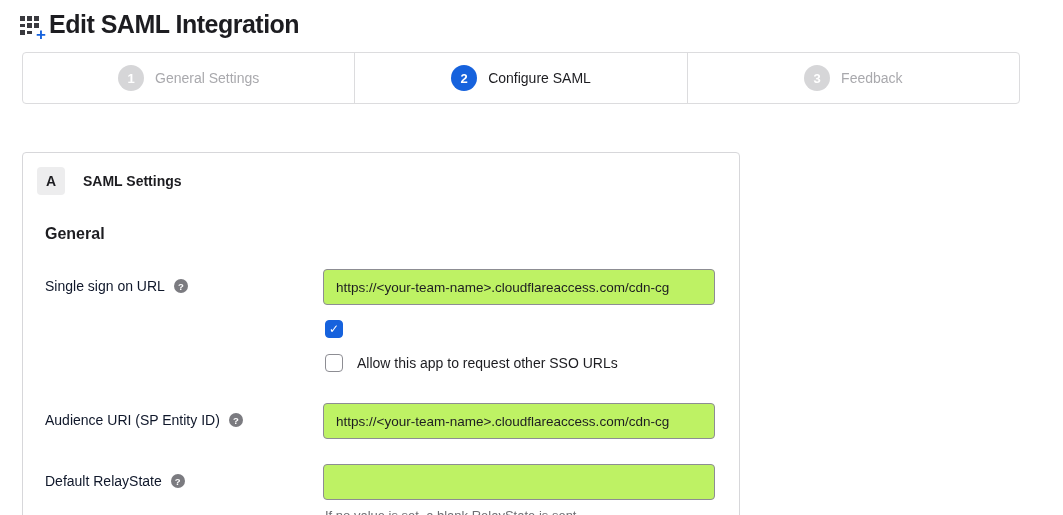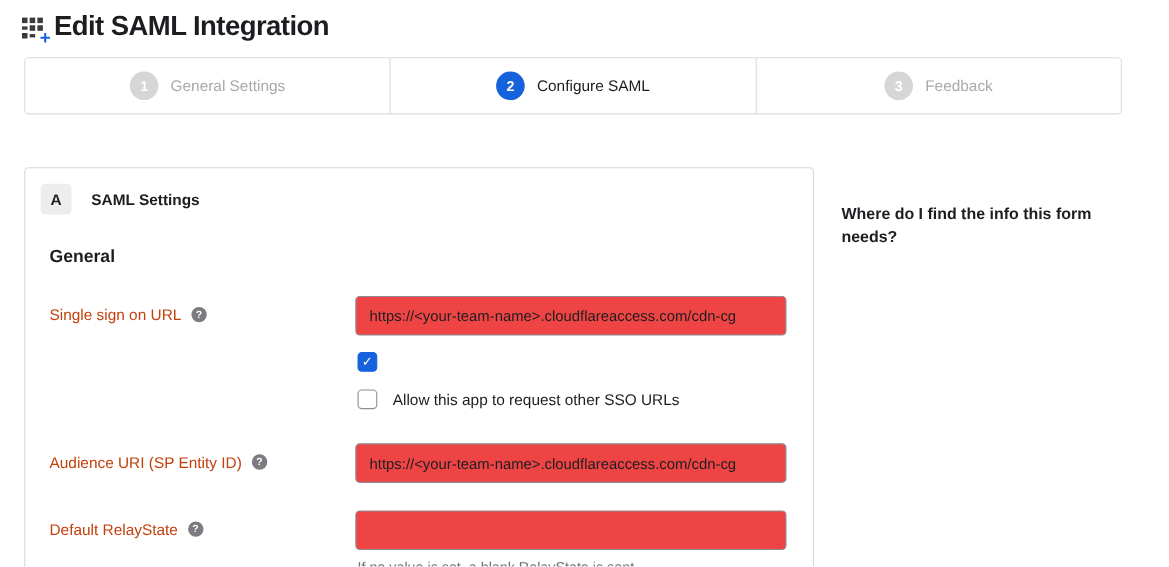--- a/index.html
+++ b/index.html
@@ -50,31 +50,31 @@
     width:28px; height:28px; background:#ededee; border-radius:4px;
     display:flex; align-items:center; justify-content:center;
     font-size:14px; font-weight:bold; color:#1d1d21;
   }
   .section-title { margin-left:18px; font-size:14px; font-weight:bold; }
   .form-body { padding:0 24px 0 8px; }
   .group-title { font-size:16px; font-weight:bold; margin:30px 0 26px 0; }
 
   .field-row { display:flex; }
   .label-col { width:280px; padding-top:9px; display:flex; align-items:flex-start; }
-  .field-label { font-size:14px; color:#c2410c; }
+  .field-label { font-size:14px; color:#0f172a; }
   .help-icon {
     width:14px; height:14px; border-radius:50%; background:#7b7b80; color:#fff;
     font-size:9.5px; font-weight:bold; display:inline-flex; align-items:center; justify-content:center;
     margin-left:9px; margin-top:1px; flex:none; cursor:pointer;
   }
   .control-col { flex:1; }
   .text-input {
     width:392px; height:36px; border:1px solid #8d8d93; border-radius:4px;
     padding:0 12px; font-size:13.5px; color:#1d1d21;
-    font-family:"Liberation Sans","DejaVu Sans",sans-serif; background:#ef4444;
+    font-family:"Liberation Sans","DejaVu Sans",sans-serif; background:#bef264;
   }
 
   .checkbox-row { display:flex; align-items:center; margin-top:15px; padding-left:2px; cursor:pointer; }
   .checkbox {
     width:18px; height:18px; border:1px solid #8d8d93; border-radius:4px; background:#fff;
     display:flex; align-items:center; justify-content:center; flex:none;
   }
   .checkbox .tick { display:none; color:#fff; font-size:12px; font-weight:bold; line-height:1; }
   .checkbox.checked { background:#1662dd; border-color:#1662dd; }
   .checkbox.checked .tick { display:block; }
@@ -174,16 +174,15 @@
         <div class="control-col">
           <input class="text-input" type="text" value="" style="">
           <div class="field-hint">If no value is set, a blank RelayState is sent</div>
         </div>
       </div>
     </div>
   </div>
 
   <div class="help-sidebar">
     <div class="help-section">
-      <div class="help-heading">Where do I find the info this form needs?</div>
     </div>
   </div>
 </div>
 
 </body></html>

